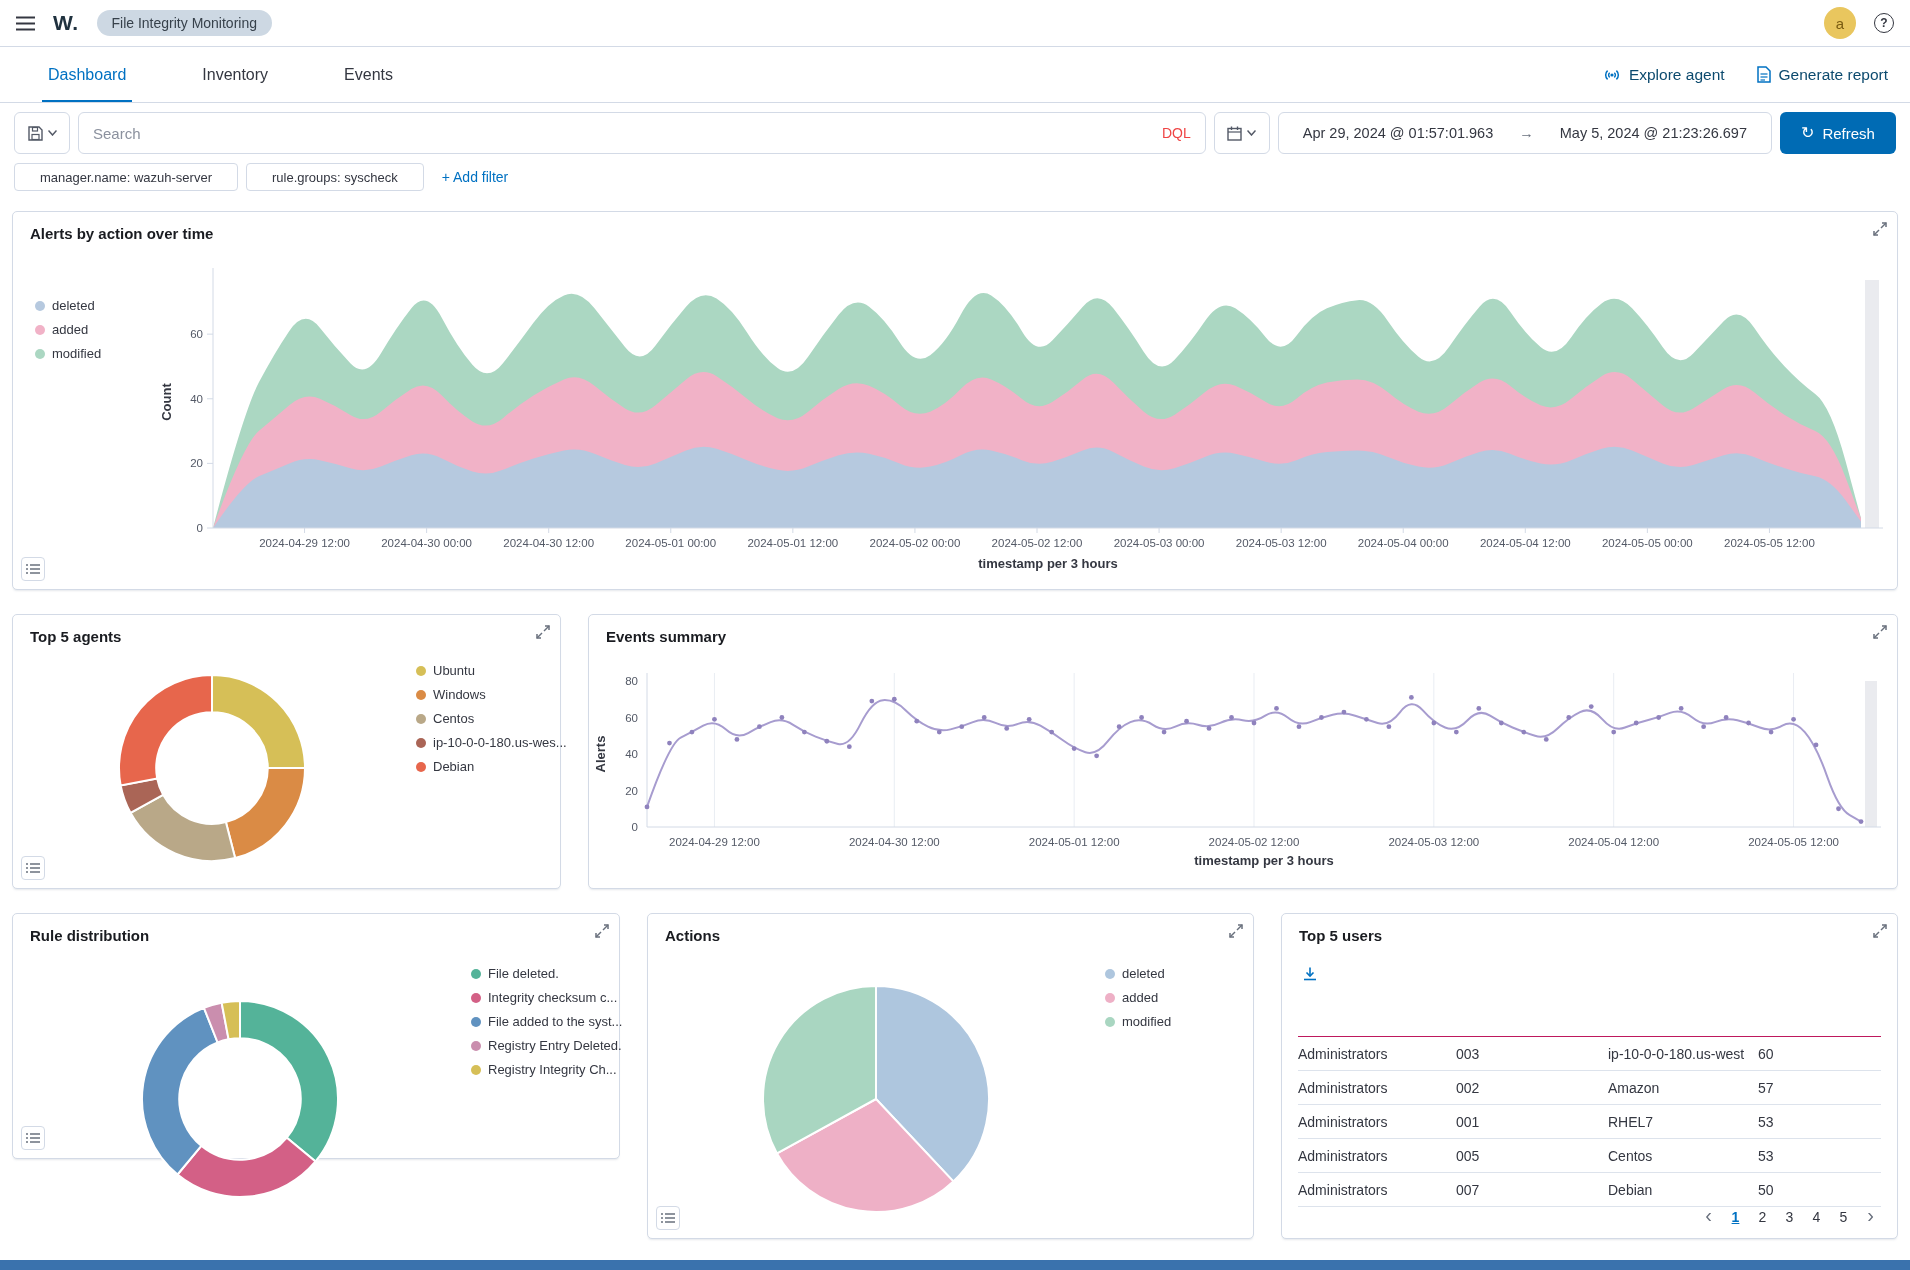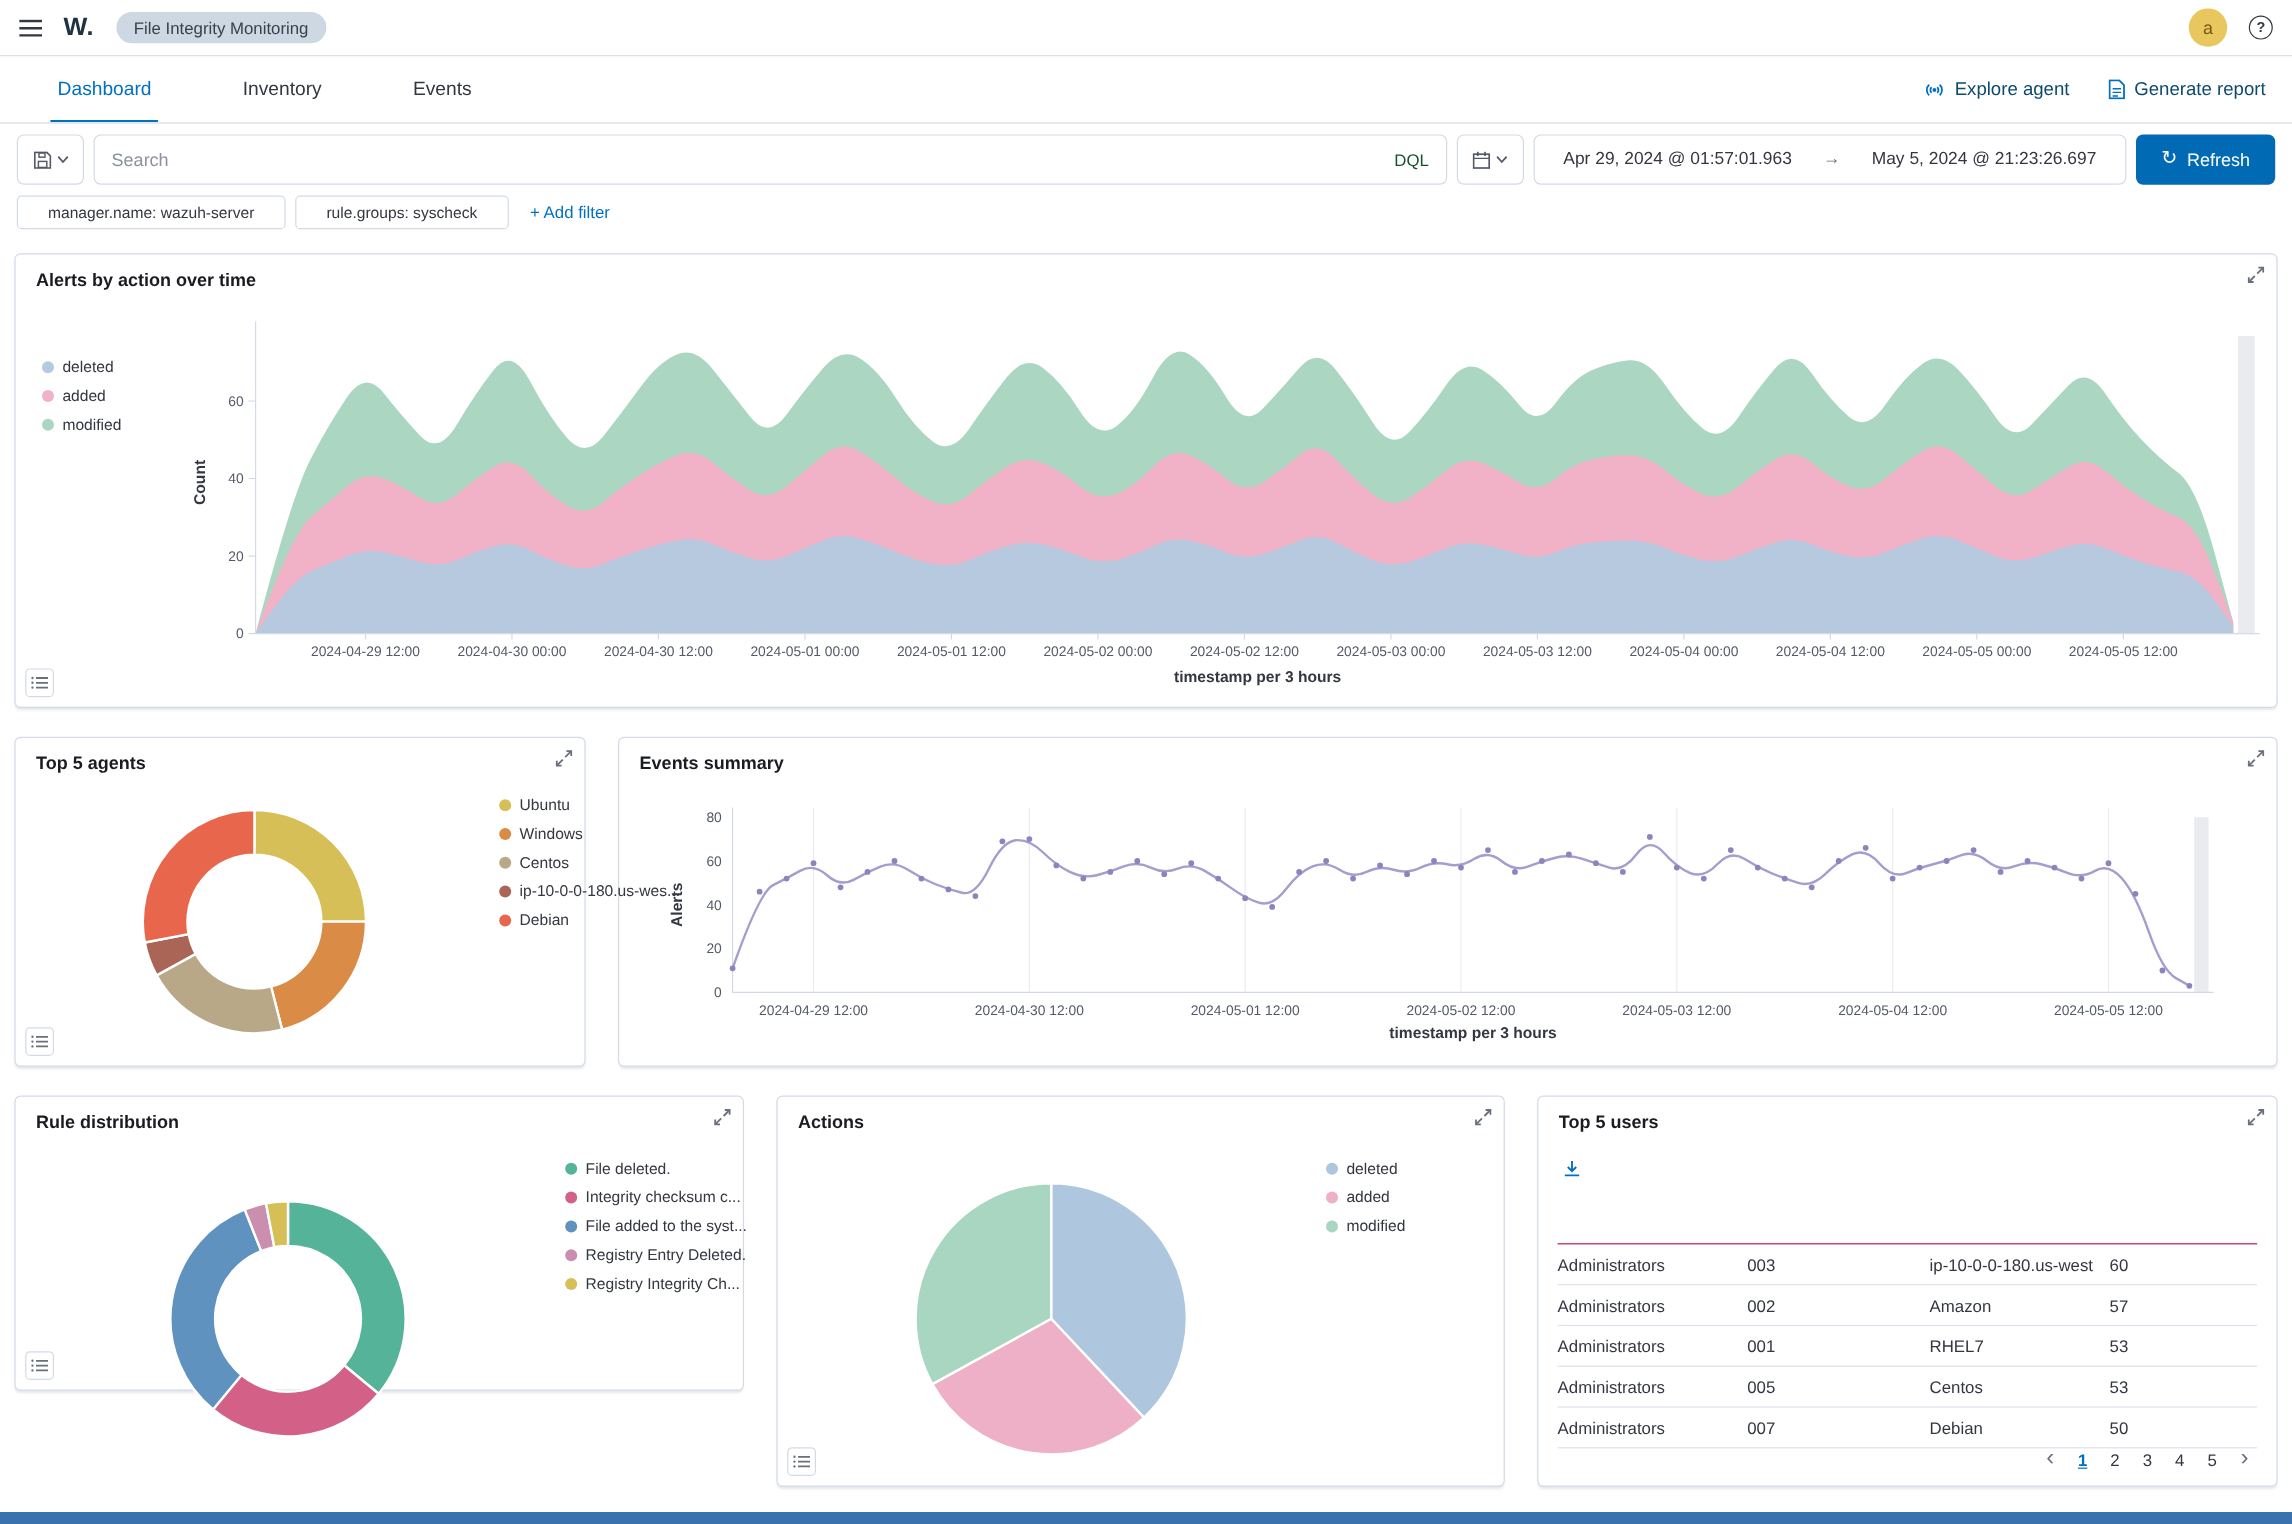--- a/index.html
+++ b/index.html
@@ -27,21 +27,21 @@
 .top-links{display:flex;align-items:center;gap:32px;padding-right:12px}
 .top-link{display:flex;align-items:center;gap:8px;color:#0c4a6e;font-size:15.5px;cursor:pointer}
 
 
 .querybar{display:flex;gap:8px;padding:9px 14px 0;align-items:center}
 .ctl{height:42px;border:1px solid #d3dae6;border-radius:6px;background:#fff;display:flex;align-items:center}
 .btn-sm{width:56px;justify-content:center;gap:5px;cursor:pointer}
 .searchbox{flex:1;padding:0 14px;gap:10px}
 .searchbox input{flex:1;border:none;outline:none;font-size:15px;font-family:inherit;color:#15803d;background:transparent}
 .searchbox input::placeholder{color:#8b919e}
-.dql{color:#14532d;font-size:14px;cursor:pointer}
+.dql{color:#ef4444;font-size:14px;cursor:pointer}
 .daterange{padding:0 24px;gap:26px;font-size:14.5px;color:#343741;cursor:pointer;white-space:nowrap}
 .rarrow{color:#69707d}
 .refresh-btn{height:42px;min-width:116px;background:#006bb4;border:none;border-radius:6px;color:#fff;font-size:15px;display:flex;align-items:center;justify-content:center;gap:8px;cursor:pointer;font-family:inherit}
 .refresh-glyph{font-size:16px;line-height:1}
 
 
 .filterbar{display:flex;align-items:center;gap:8px;padding:9px 14px 0}
 .pill{height:28px;display:flex;align-items:center;padding:0 25px;border:1px solid #d3dae6;border-radius:4px;font-size:13px;color:#343741;cursor:pointer;background:#fff}
 .addfilter{color:#0071c2;font-size:14px;margin-left:10px;cursor:pointer;background:none;border:none;font-family:inherit}
 
@@ -52,21 +52,21 @@
 .expand-btn{position:absolute;top:9px;right:9px;background:none;border:none;cursor:pointer;z-index:3}
 .list-btn{position:absolute;bottom:8px;left:8px;width:24px;height:24px;border:1px solid #d3dae6;border-radius:4px;background:#fff;display:flex;align-items:center;justify-content:center;cursor:pointer;z-index:3}
 .row{display:flex;gap:27px;margin-top:24px}
 #panel-alerts{height:379px}
 #panel-alerts svg.chart,#panel-events svg.chart{position:absolute;inset:0;width:100%;height:100%}
 .legend{position:absolute;display:flex;flex-direction:column;gap:9px;z-index:2}
 .legend-item{display:flex;align-items:center;gap:7px;cursor:pointer}
 .dot{width:10px;height:10px;border-radius:50%;flex:none}
 .legend-label{font-size:13px;color:#343741;white-space:nowrap}
 #legend-area{left:22px;top:86px}
-#panel-agents{width:476px;height:275px}
+#panel-agents{width:549px;height:275px}
 #panel-events{flex:1;height:275px}
 #donut-agents{position:absolute;left:104px;top:58px;width:190px;height:190px}
 #legend-agents{left:403px;top:48px}
 #panel-rules{width:608px;height:246px}
 #panel-actions{width:607px;height:326px}
 #panel-users{flex:1;height:326px}
 #donut-rules{position:absolute;left:127px;top:85px;width:200px;height:200px}
 #legend-rules{left:458px;top:52px}
 #pie-actions{position:absolute;left:113px;top:70px;width:230px;height:230px}
 #legend-actions{left:457px;top:52px}

